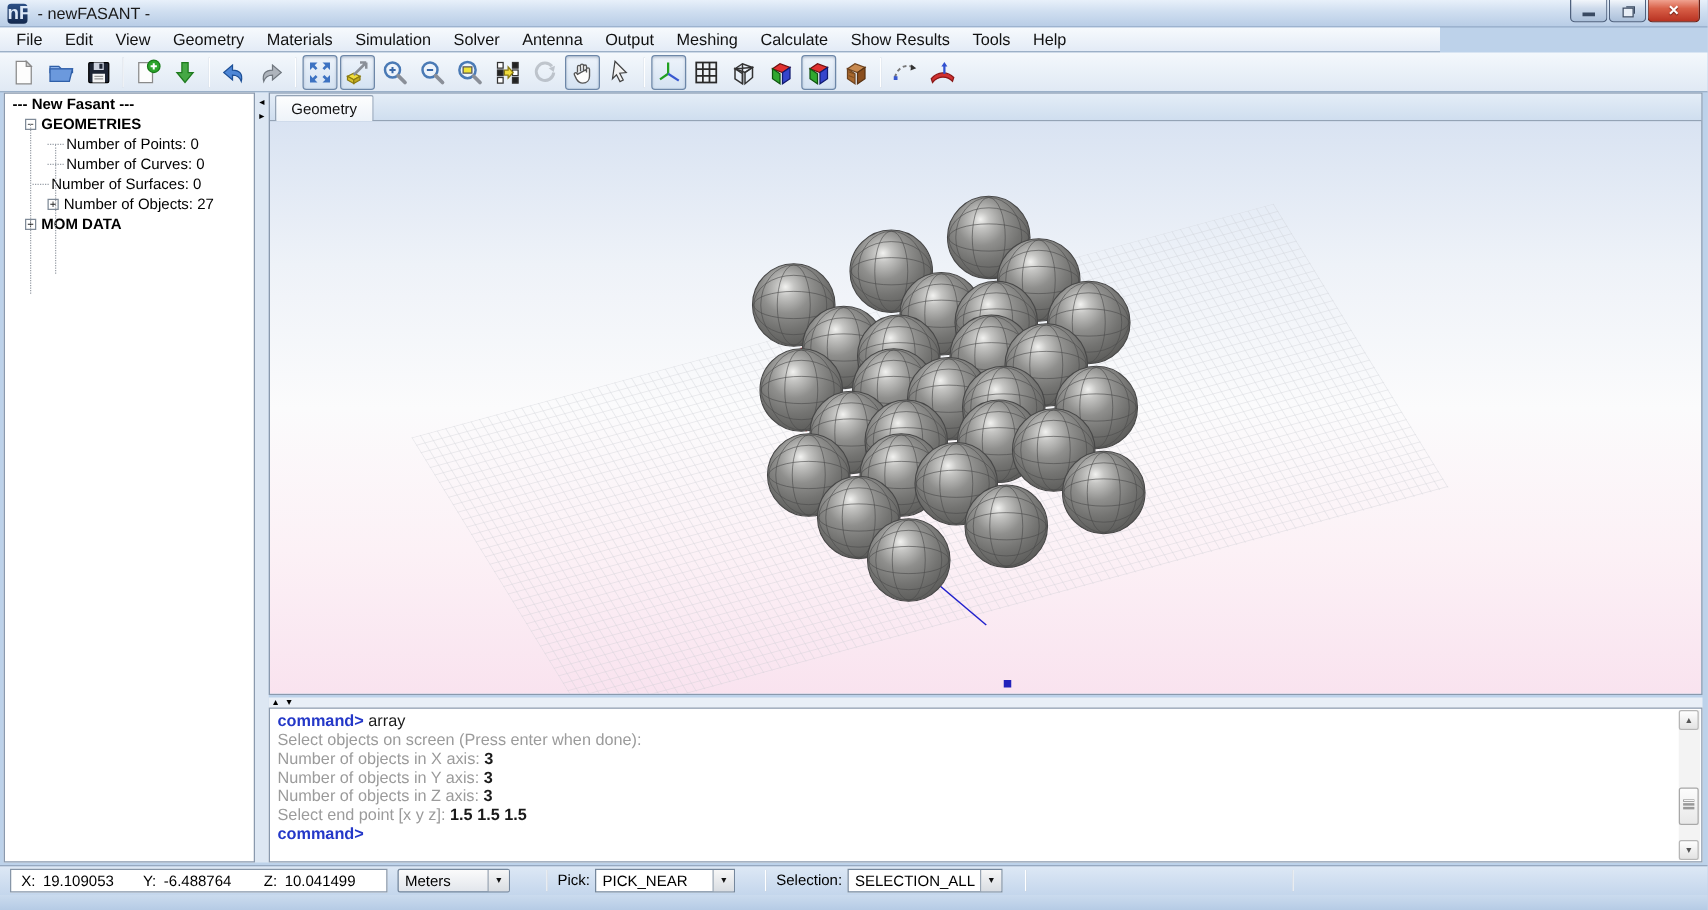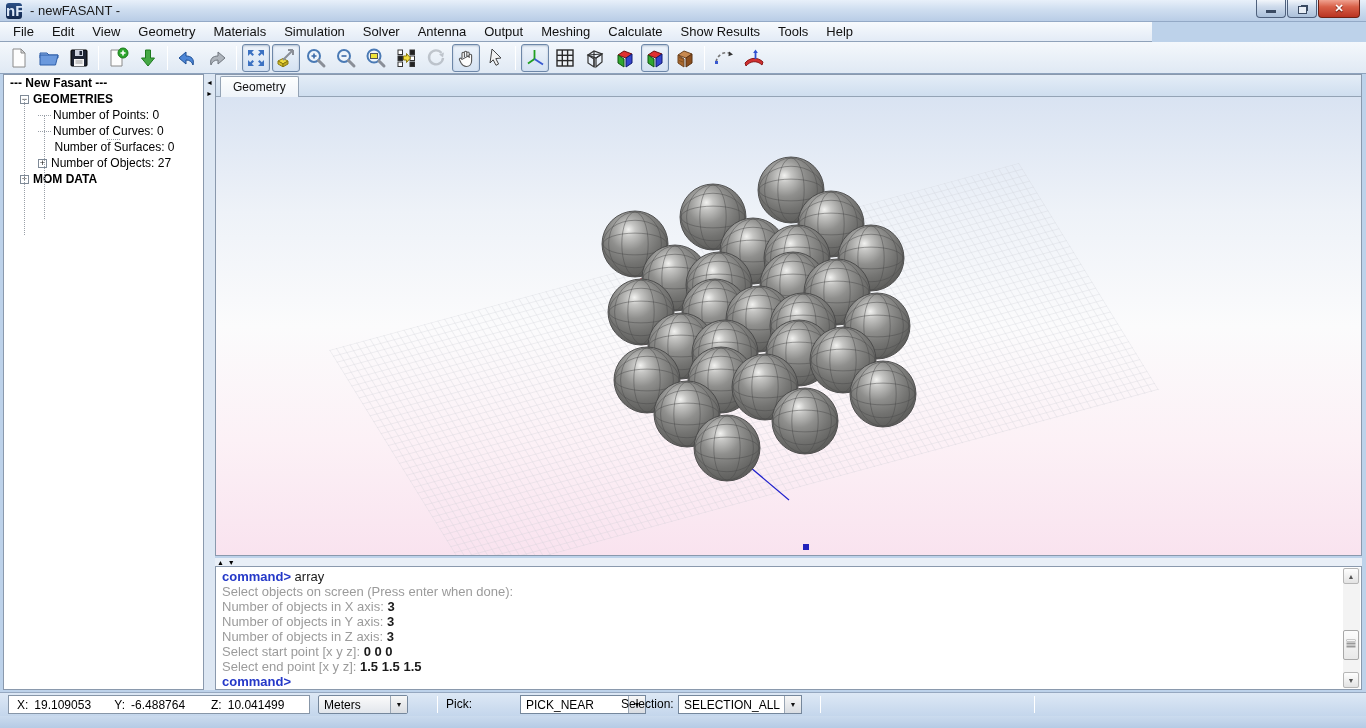--- a/index.html
+++ b/index.html
@@ -343,21 +343,21 @@
         <span class="tree-bold">GEOMETRIES</span>
       </div>
       <div class="tree-row" style="padding-left: 34px;">
         <span class="" style="width: 13px; flex: 0 0 auto; border-top: 1px dotted rgb(154, 160, 168); margin-right: 2px;"></span>
         <span class="">Number of Points: 0</span>
       </div>
       <div class="tree-row" style="padding-left: 34px;">
         <span class="" style="width: 13px; flex: 0 0 auto; border-top: 1px dotted rgb(154, 160, 168); margin-right: 2px;"></span>
         <span class="">Number of Curves: 0</span>
       </div>
-      <div class="tree-row" style="padding-left: 22px; flex-direction: column;">
+      <div class="tree-row" style="padding-left: 22px;">
         <span class="" style="width: 13px; flex: 0 0 auto; border-top: 1px dotted rgb(154, 160, 168); margin-right: 2px;"></span>
         <span class="">Number of Surfaces: 0</span>
       </div>
       <div class="tree-row" style="padding-left: 34px;">
         <span class="box">+</span>
         <span class="">Number of Objects: 27</span>
       </div>
       <div class="tree-row" style="padding-left: 16px;">
         <span class="box">+</span>
         <span class="tree-bold">MOM DATA</span>
@@ -597,21 +597,20 @@
 
   <div id="consolewrap">
     <div id="csplit">▲ ▼</div>
     <div id="consolebox">
       <div id="console-lines">
           <div><span class="seg-cmd">command&gt;</span><span class="seg-plain"> array</span></div>
           <div><span class="seg-prompt">Select objects on screen (Press enter when done):</span></div>
           <div><span class="seg-prompt">Number of objects in X axis: </span><span class="seg-value">3</span></div>
           <div><span class="seg-prompt">Number of objects in Y axis: </span><span class="seg-value">3</span></div>
           <div><span class="seg-prompt">Number of objects in Z axis: </span><span class="seg-value">3</span></div>
-          <div><span class="seg-prompt">Select start point [x y z]: </span><span class="seg-value">0 0 0</span></div>
           <div><span class="seg-prompt">Select end point [x y z]: </span><span class="seg-value">1.5 1.5 1.5</span></div>
           <div><span class="seg-cmd">command&gt;</span></div>
         </div>
       <div id="cscroll">
         <div class="scr-btn" style="top:0;">
             <span>▲</span>
           </div>
         <div id="cthumb"></div>
         <div class="scr-btn" style="bottom:0;">
             <span>▼</span>
@@ -633,21 +632,21 @@
   </div>
 
   <div id="combo-units" class="combo" style="left:318px; width:90px;">
     <span class="txt">Meters</span>
     <span class="arrowbtn">▼</span>
   </div>
 
   <div class="sb-sep" style="left:437px;"></div>
 
   <span class="ss-lab" style="left:446px;">Pick:</span>
-  <div class="combo" style="left:476px; width:126px;margin-left:44px;">
+  <div class="combo" style="left:476px; width:112px;">
     <span class="txt">PICK_NEAR</span>
     <span class="arrowbtn">▼</span>
   </div>
 
   <div class="sb-sep" style="left:612px;"></div>
 
   <span class="ss-lab" style="left:621px;">Selection:</span>
   <div class="combo" style="left:678px; width:124px;">
     <span class="txt">SELECTION_ALL</span>
     <span class="arrowbtn">▼</span>

